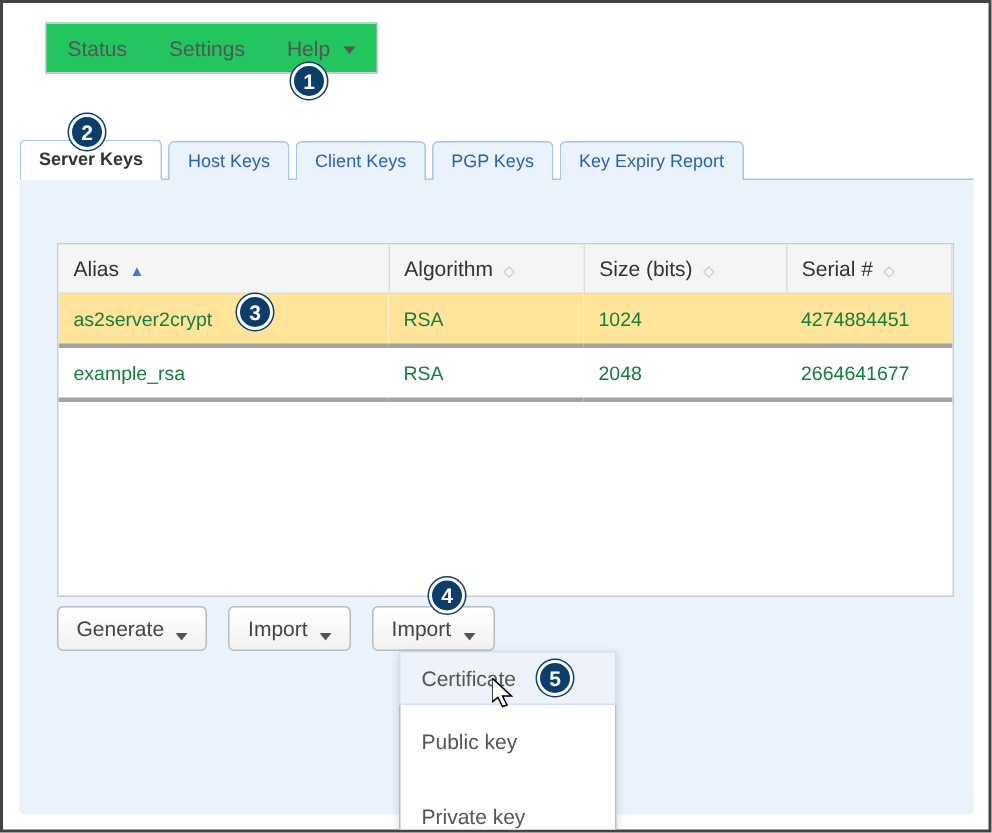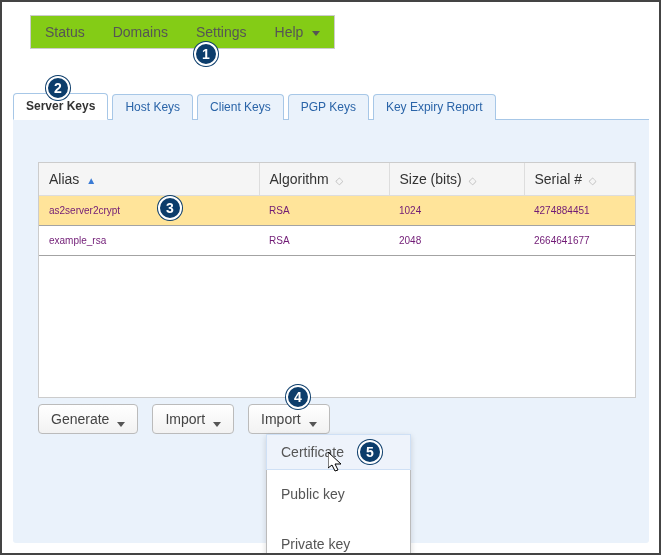--- a/index.html
+++ b/index.html
@@ -18,21 +18,21 @@
     position: relative;
     overflow: hidden;
     background: #fff;
   }
   
   .topnav {
     position: absolute;
     top: 13px; left: 28px;
     display: flex;
     border: 1px solid #ccc;
-    background: #84cc16;
+    background: #22c55e;
   }
   .topnav .item {
     padding: 8px 14px;
     color: #555;
     cursor: pointer;
   }
   .caret {
     display: inline-block;
     margin-left: 5px;
     width: 0; height: 0;
@@ -103,23 +103,23 @@
     text-align: left;
     font-weight: normal;
     color: #333;
     padding: 8px 10px;
     border-right: 1px solid #ddd;
     border-bottom: 1px solid #ddd;
     font-size: 14px;
   }
   table.tbl td {
     padding: 9px 10px;
-    border-bottom: 1px solid #a3a3a3;
-    font-size: 10px;
-    color: #701a75;
+    border-bottom: 3px solid #a3a3a3;
+    font-size: 13px;
+    color: #15803d;
     white-space: nowrap;
     overflow: hidden;
   }
   tr.selected td {
     background: #ffe49a;
   }
   .sort-asc {
     color: #3a7bd5;
     font-size: 10px;
     margin-left: 3px;
@@ -198,21 +198,20 @@
     pointer-events: none;
   }
 </style>
 </head>
 <body>
 
 <div class="frame">
 
   <div class="topnav">
     <div class="item">Status</div>
-    <div class="item">Domains</div>
     <div class="item">Settings</div>
     <div class="item">
       <span>Help</span>
       <span class="caret"></span>
     </div>
   </div>
 
   <div class="tabcontent-bg"></div>
 
   <div class="tabrow">

